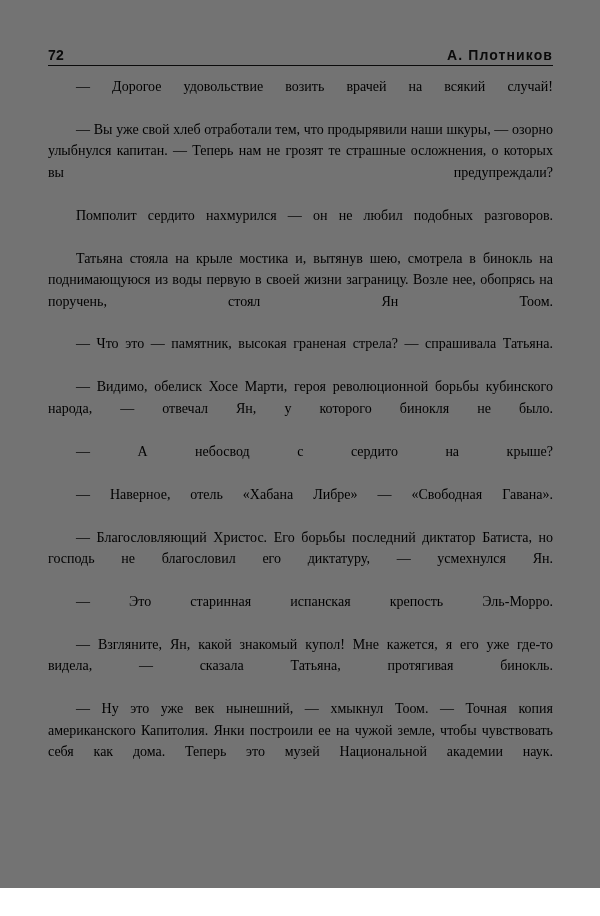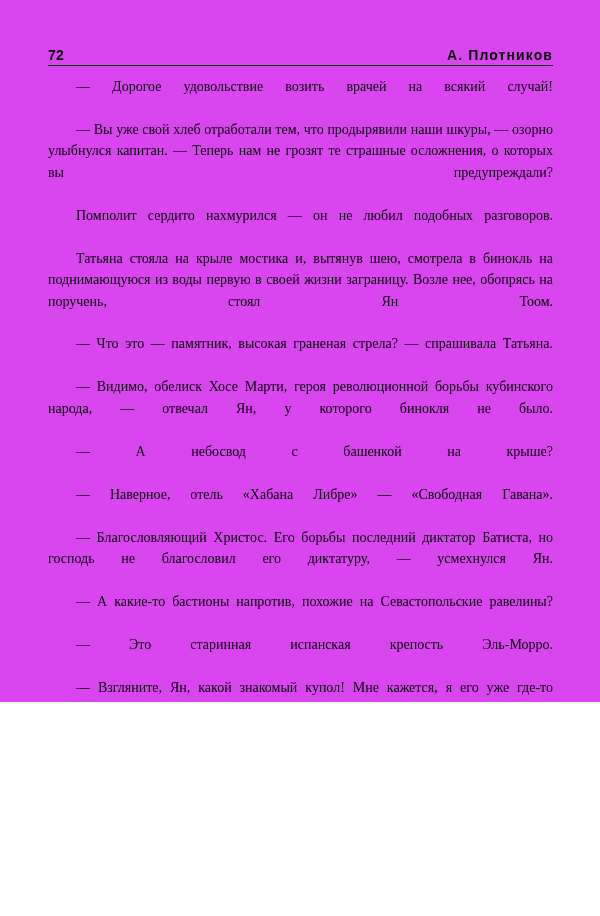--- a/index.html
+++ b/index.html
@@ -5,22 +5,22 @@
 <style>
   html, body {
     margin: 0;
     padding: 0;
     background: #ffffff;
   }
 
   .page {
     position: relative;
     width: 600px;
-    height: 702px;
-    background: #d946ef;
+    height: 888px;
+    background: #737373;
     overflow: hidden;
     font-family: "Liberation Serif", "DejaVu Serif", serif;
     color: #000000;
     -webkit-font-smoothing: none;
   }
 
   
   .running-head {
     position: absolute;
     left: 48px;
@@ -102,22 +102,21 @@
 
   <div class="head-rule"></div>
 
   <div class="text-column">
       <p class="para">— Дорогое удовольствие возить врачей на всякий случай!</p>
       <p class="para">— Вы уже свой хлеб отработали тем, что продырявили наши шкуры, — озорно улыбнулся капитан. — Теперь нам не грозят те страшные осложнения, о которых вы предупреждали?</p>
       <p class="para">Помполит сердито нахмурился — он не любил подобных разговоров.</p>
       <p class="para">Татьяна стояла на крыле мостика и, вытянув шею, смотрела в бинокль на поднимающуюся из воды первую в своей жизни заграницу. Возле нее, обопрясь на поручень, стоял Ян Тоом.</p>
       <p class="para">— Что это — памятник, высокая граненая стрела? — спрашивала Татьяна.</p>
       <p class="para">— Видимо, обелиск Хосе Марти, героя революционной борьбы кубинского народа, — отвечал Ян, у которого бинокля не было.</p>
-      <p class="para">— А небосвод с башенкой на крыше?</p>
+      <p class="para">— А небосвод с сердито на крыше?</p>
       <p class="para">— Наверное, отель «Хабана Либре» — «Свободная Гавана».</p>
       <p class="para">— Благословляющий Христос. Его борьбы последний диктатор Батиста, но господь не благословил его диктатуру, — усмехнулся Ян.</p>
-      <p class="para">— А какие-то бастионы напротив, похожие на Севастопольские равелины?</p>
       <p class="para">— Это старинная испанская крепость Эль-Морро.</p>
       <p class="para">— Взгляните, Ян, какой знакомый купол! Мне кажется, я его уже где-то видела, — сказала Татьяна, протягивая бинокль.</p>
       <p class="para">— Ну это уже век нынешний, — хмыкнул Тоом. — Точная копия американского Капитолия. Янки построили ее на чужой земле, чтобы чувствовать себя как дома. Теперь это музей Национальной академии наук.</p>
     </div>
 
 </div>
 
 </body></html>

